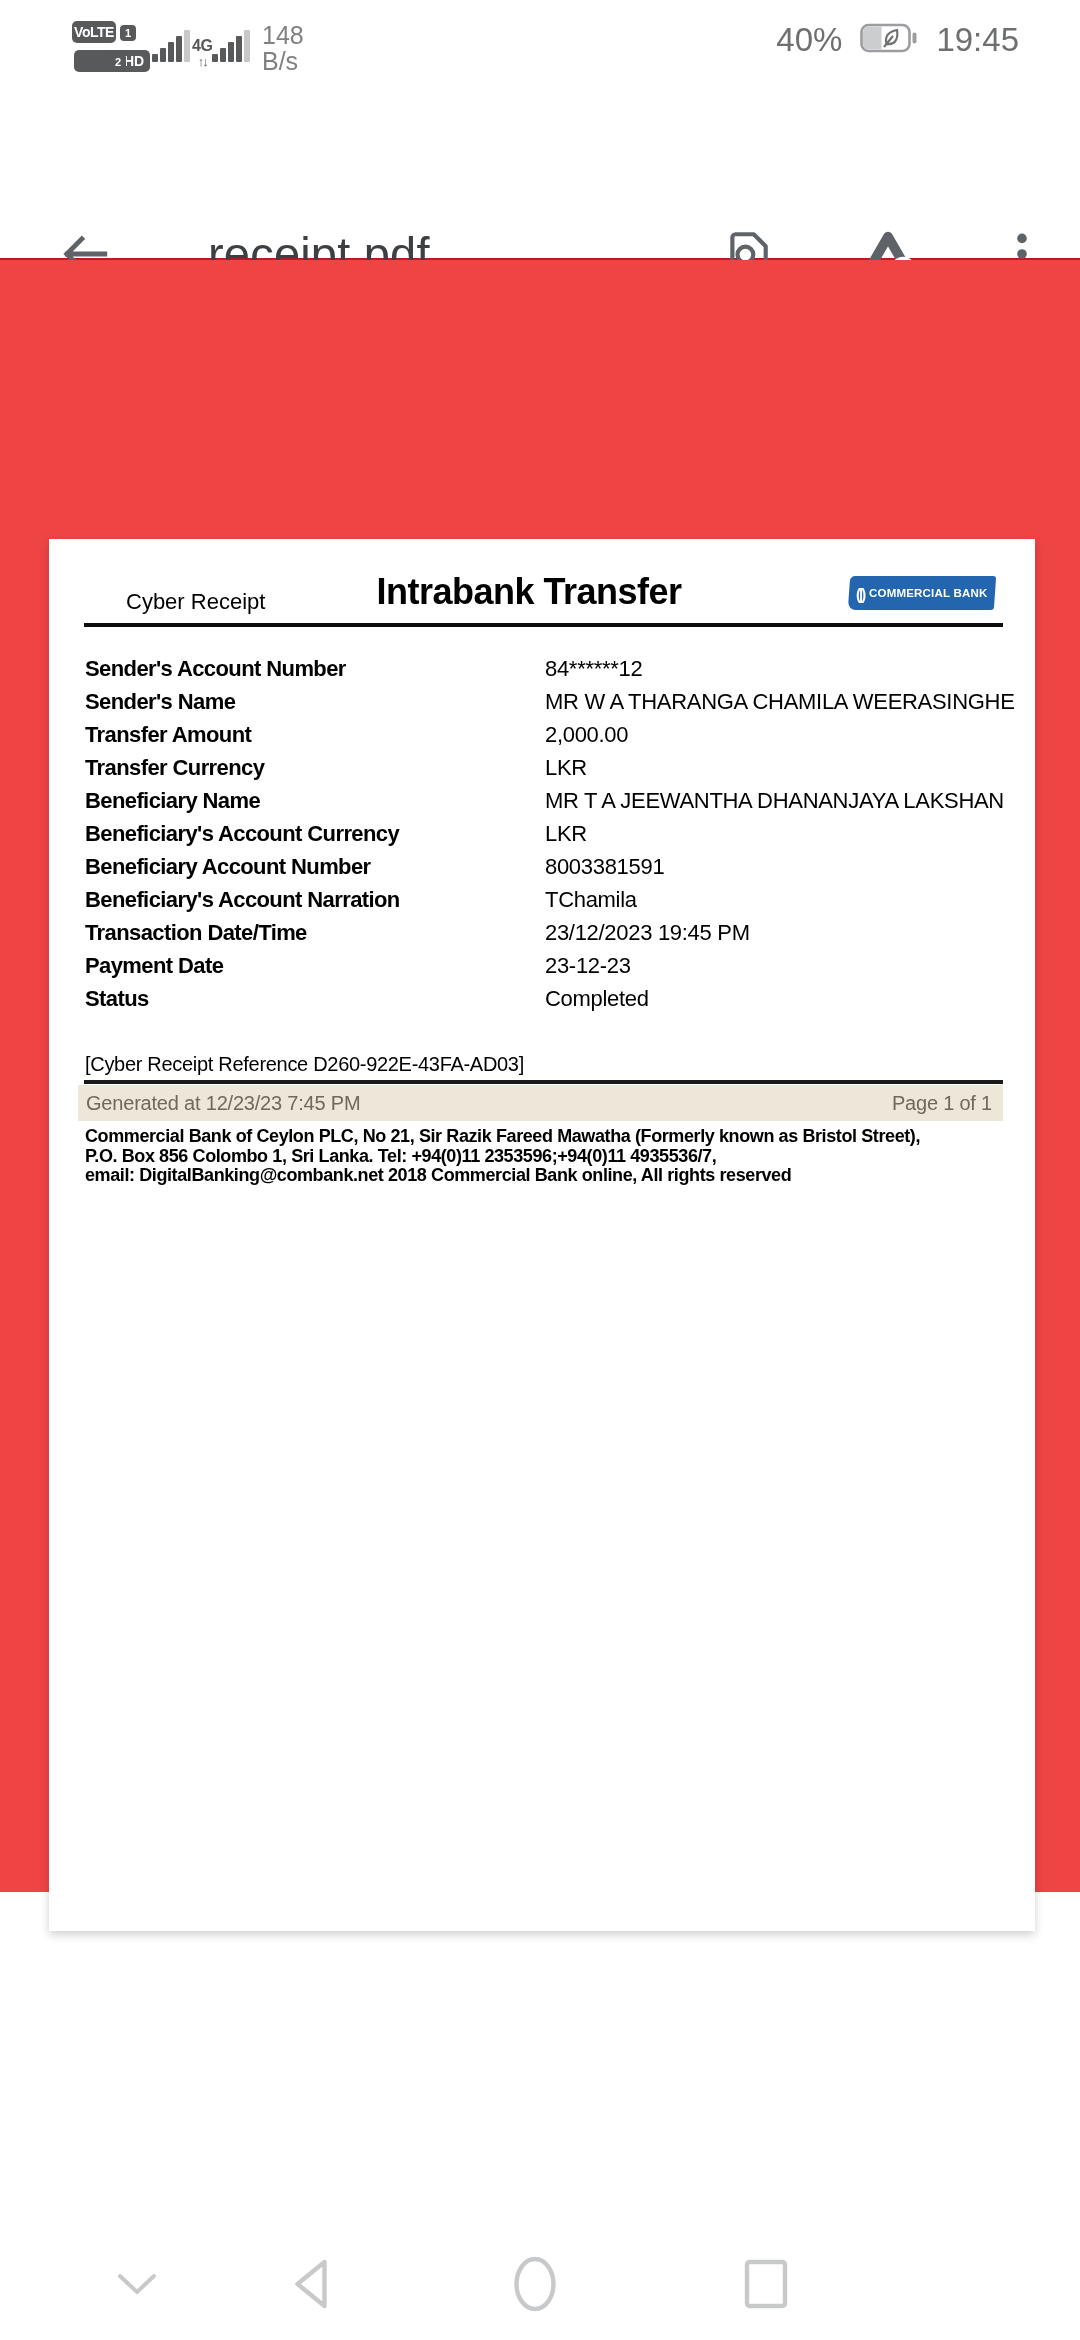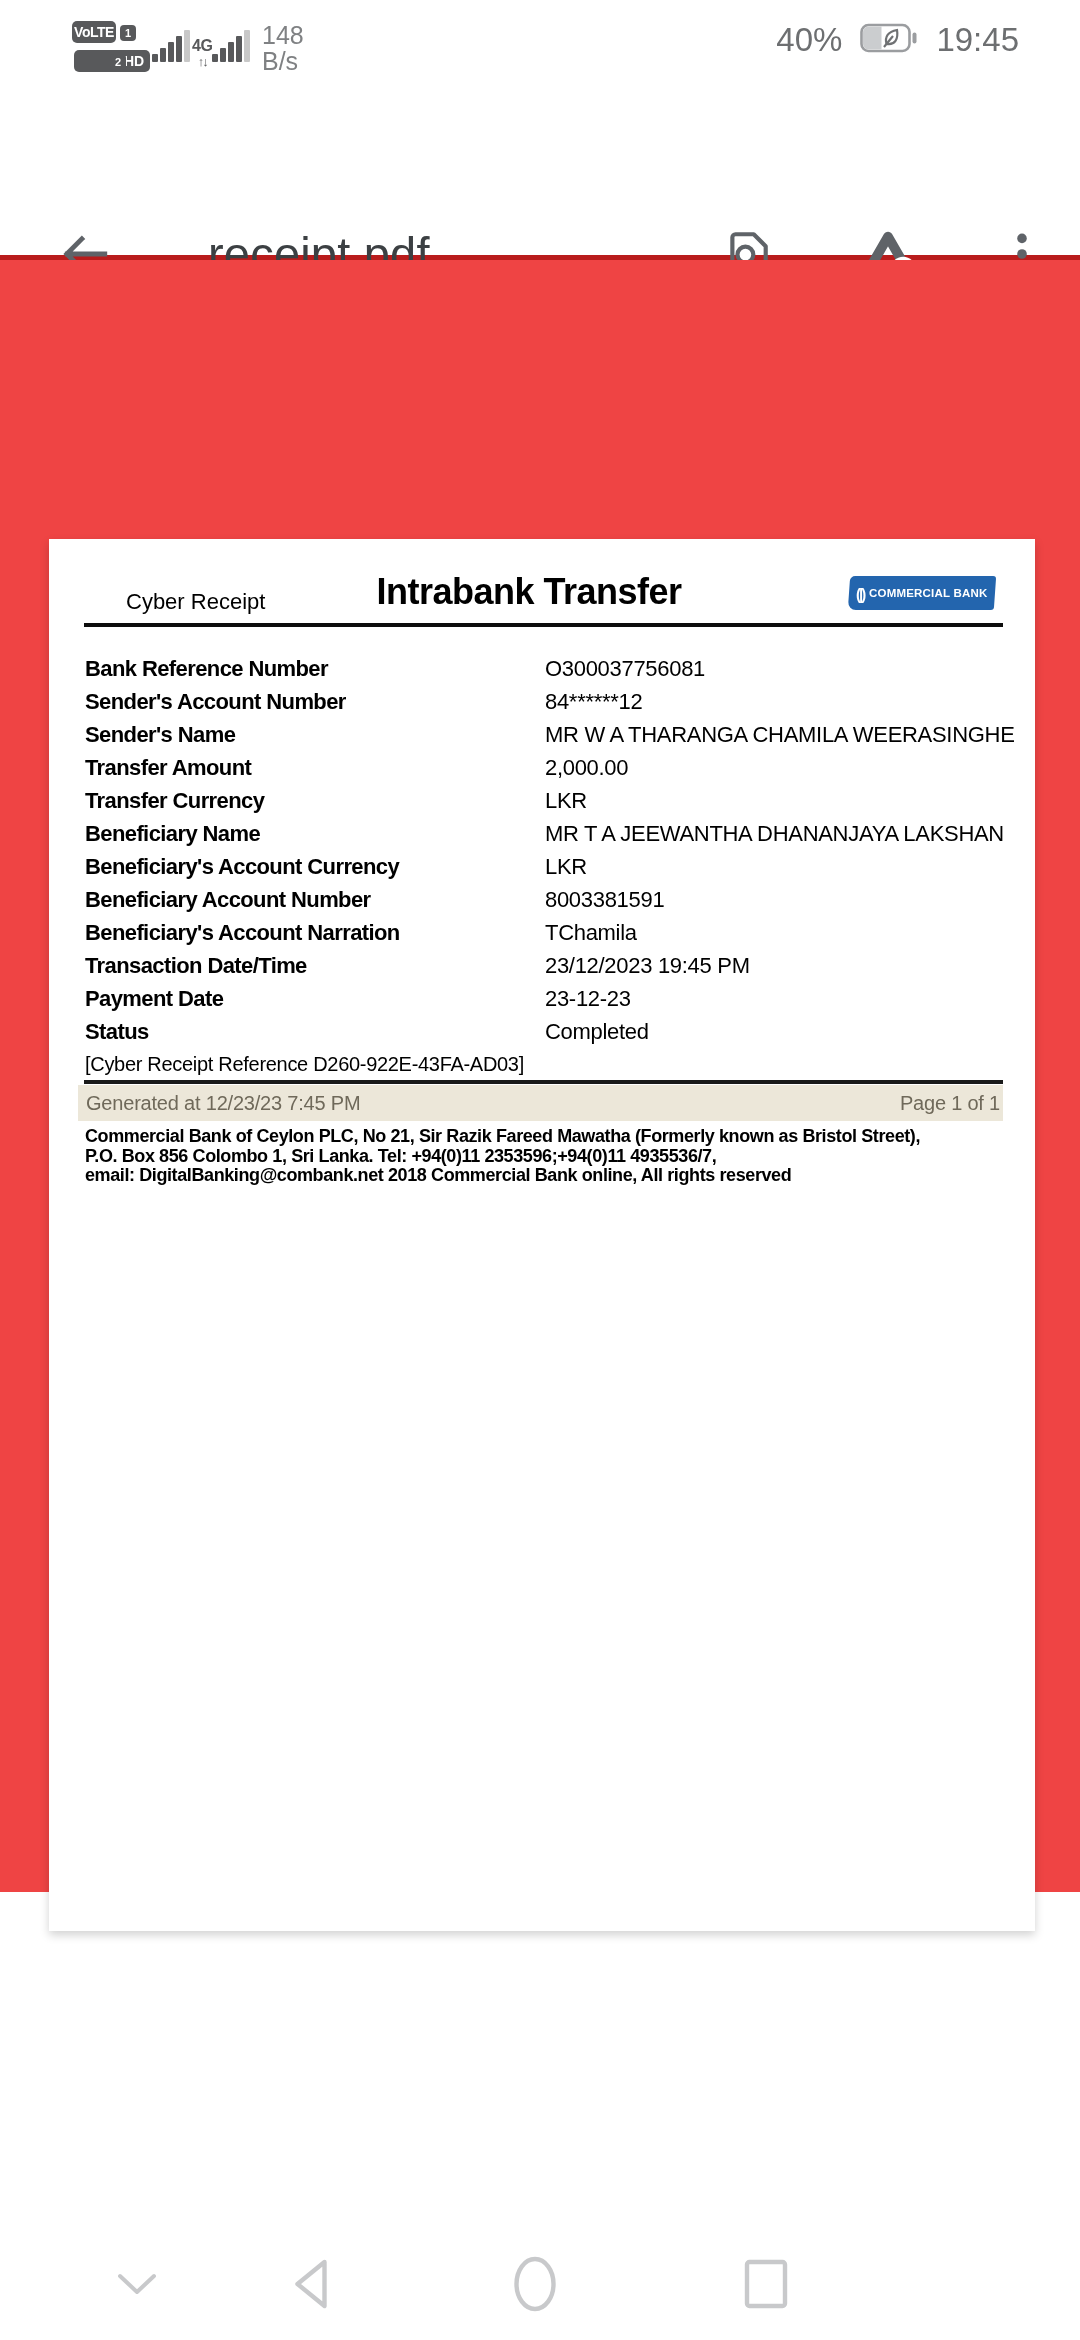--- a/index.html
+++ b/index.html
@@ -20,21 +20,21 @@
   .sim2{left:110px;top:54px;}
   .sig-cluster{position:absolute;left:152px;top:24px;display:flex;align-items:flex-end;height:42px;}
   .net-col{display:flex;flex-direction:column;align-items:center;line-height:1;margin-bottom:-2px;}
   .net-type{font-size:16px;font-weight:bold;color:#58595b;letter-spacing:-0.5px;}
   .net-arrows{font-size:13px;font-weight:bold;color:#58595b;letter-spacing:-2px;margin-top:1px;}
   .speed{position:absolute;left:262px;top:22px;color:#7f8183;font-size:25px;line-height:26px;}
   .sb-right{position:absolute;right:61px;top:0;height:80px;display:flex;align-items:center;gap:18px;}
   .sb-text{color:#6d6f71;font-size:33px;}
   
   .app-bar{position:absolute;left:0;top:80px;width:1080px;height:180px;background:#fff;
-    border-bottom:5px solid #b91c1c;box-sizing:border-box;}
+    border-bottom:2px solid #b91c1c;box-sizing:border-box;}
   .icon-btn{position:absolute;width:60px;height:60px;display:flex;align-items:center;justify-content:center;}
   .back-btn{left:55px;top:146px;}
   .title{position:absolute;left:208px;top:146px;font-size:47px;color:#3c4043;letter-spacing:0.2px;}
   .find-btn{left:718px;top:146px;}
   .drive-btn{left:858px;top:146px;}
   .menu-btn{left:992px;top:146px;}
   
   .content{position:absolute;left:0;top:260px;width:1080px;height:1632px;background:#ef4444;text-decoration:underline;}
   .pdf-page{position:absolute;left:49px;top:279px;width:986px;height:1392px;background:#fff;
     box-shadow:0 4px 9px rgba(0,0,0,0.18);}
@@ -48,21 +48,21 @@
   .rule1{position:absolute;left:35px;top:84px;width:919px;height:3.5px;background:#0d0d0d;}
   .rows{position:absolute;left:0;top:113px;width:986px;}
   .row{position:relative;height:33px;}
   .rl{position:absolute;left:36px;top:50%;transform:translateY(-50%);
     font-size:22px;font-weight:bold;color:#000;letter-spacing:-0.6px;white-space:nowrap;}
   .rv{position:absolute;left:496px;top:50%;transform:translateY(-50%);
     font-size:22px;color:#000;letter-spacing:-0.3px;white-space:nowrap;}
   .ref-line{position:absolute;left:36px;top:514px;font-size:20px;color:#000;letter-spacing:-0.3px;}
   .rule2{position:absolute;left:35px;top:541px;width:919px;height:4px;background:#1a1a1a;}
   .gen-bar{position:absolute;left:29px;top:546px;width:925px;height:36px;background:#ece7d9;
-    display:flex;align-items:center;justify-content:space-between;box-sizing:border-box;padding:0 3px 0 8px;}
+    display:flex;align-items:center;justify-content:space-between;box-sizing:border-box;padding:0 11px 0 8px;}
   .gen-text,.page-ind{font-size:20px;color:#6f695a;letter-spacing:-0.2px;}
   .pdf-footer{position:absolute;left:36px;top:588px;width:900px;font-size:18px;font-weight:bold;
     color:#000;line-height:19.5px;letter-spacing:-0.4px;}
   
   .nav-bar{position:absolute;left:0;top:2232px;width:1080px;height:108px;background:#fff;}
   .nav-btn{position:absolute;top:0;height:108px;width:90px;display:flex;align-items:center;justify-content:center;}
   .nav-hide{left:92px;}
   .nav-back{left:266px;}
   .nav-home{left:490px;}
   .nav-recents{left:721px;}
@@ -170,24 +170,20 @@
 
     <div class="logo">
       <span class="logo-glyph">(|)</span>
       <span class="logo-text">COMMERCIAL BANK</span>
     </div>
 
     <div class="rule1"></div>
 
     <div class="rows">
       <div class="row">
-        <div class="rl">Bank Reference Number</div>
-        <div class="rv">O300037756081</div>
-      </div>
-      <div class="row">
         <div class="rl">Sender's Account Number</div>
         <div class="rv">84******12</div>
       </div>
       <div class="row">
         <div class="rl">Sender's Name</div>
         <div class="rv">MR W A THARANGA CHAMILA WEERASINGHE</div>
       </div>
       <div class="row">
         <div class="rl">Transfer Amount</div>
         <div class="rv">2,000.00</div>

